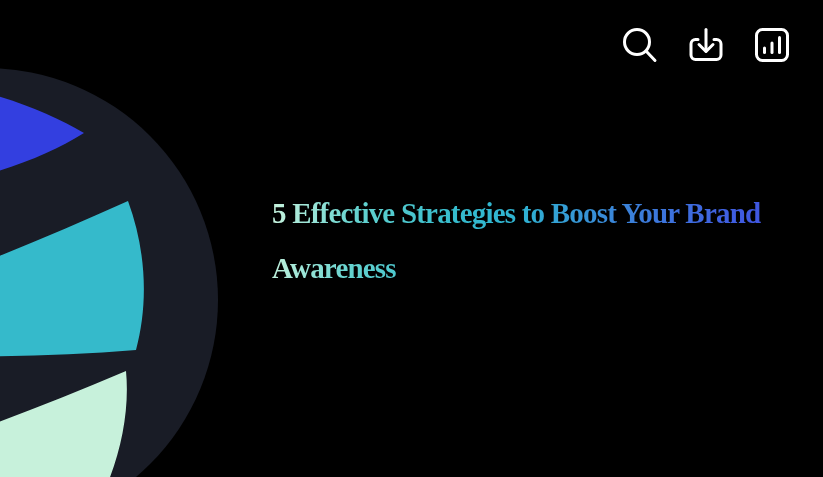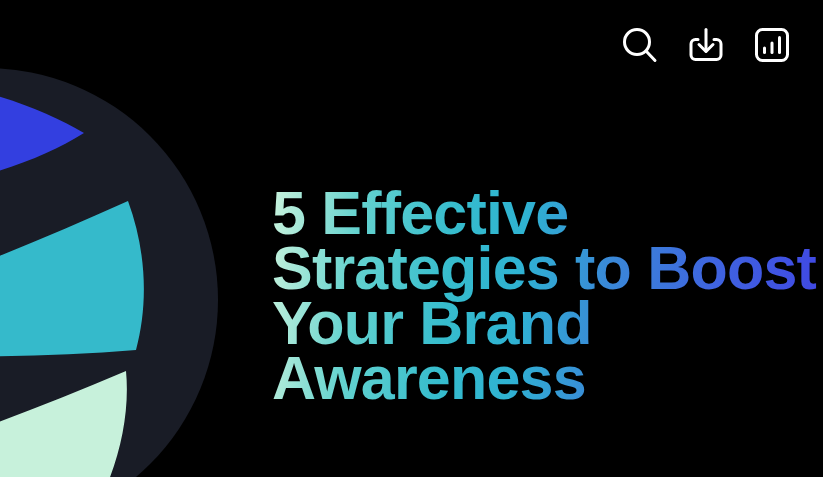--- a/index.html
+++ b/index.html
@@ -59,22 +59,22 @@
   
   #headline {
     position: absolute;
     left: 272px;
     top: 186px;
     width: 545px;
     z-index: 4;
   }
   #headline-text {
     margin: 0;
-    font-family: Liberation Sans, sans-serif;
-    font-size: 61px;
+    font-family: Liberation Serif, serif;
+    font-size: 29px;
     line-height: 55px;
     font-weight: 700;
     letter-spacing: -0.8px;
     background-image: linear-gradient(96deg,
         #c9f3dd 0%,
         #63d2cf 16%,
         #36bccd 33%,
         #2fb3d2 45%,
         #3a86d8 62%,
         #3f63e0 80%,

